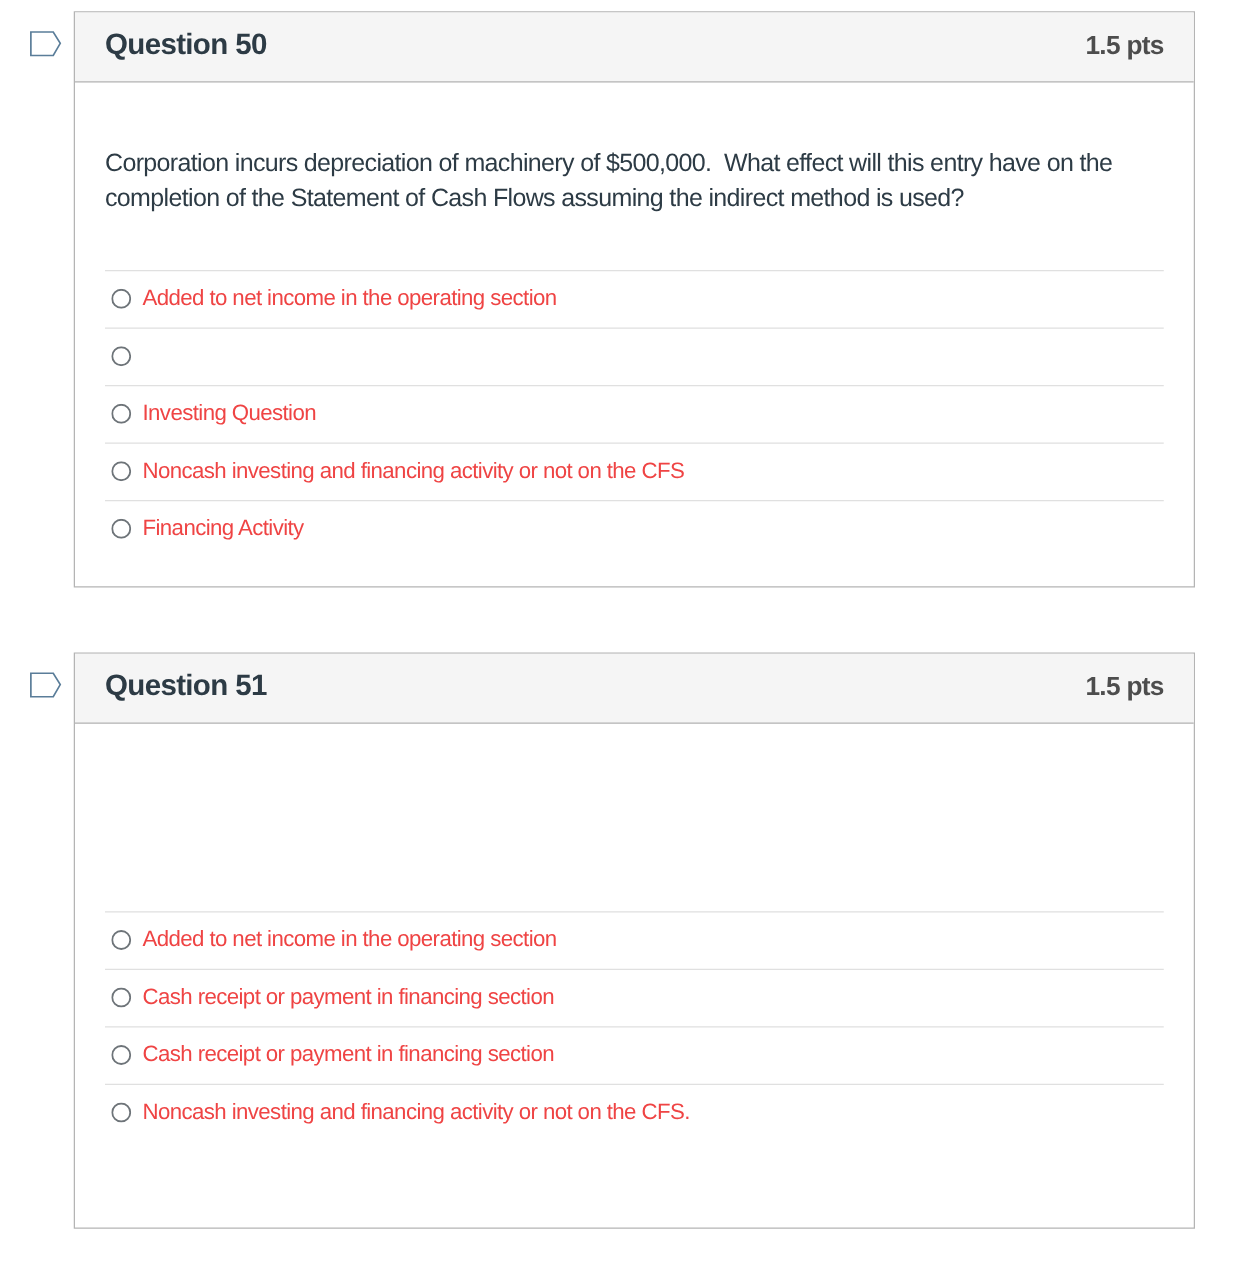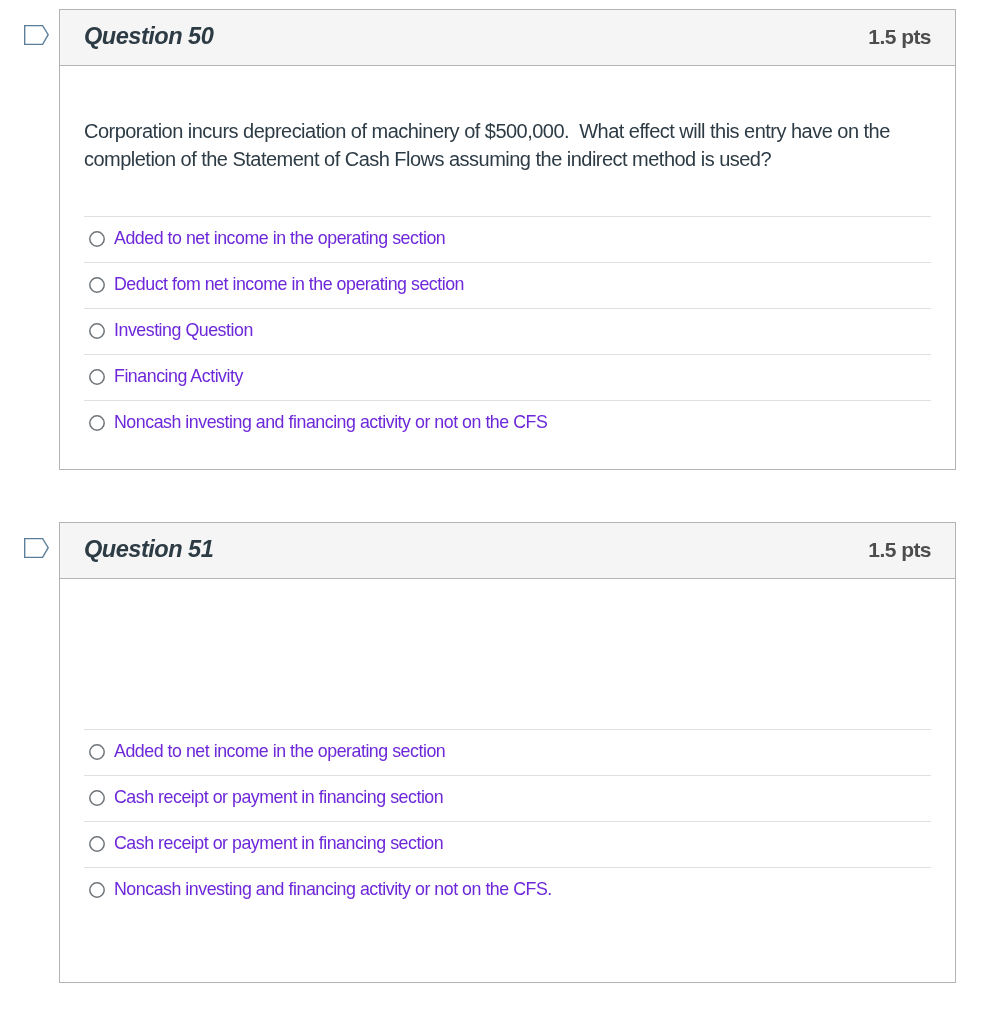--- a/index.html
+++ b/index.html
@@ -56,21 +56,20 @@
     box-sizing: border-box;
   }
   .q-name {
     font-size: 23.6px;
     letter-spacing: -0.52px;
     font-weight: bold;
     color: #2d3b45;
     position: relative;
     top: -1px;
     white-space: nowrap;
-    font-style: italic;
   }
   .q-points {
     font-size: 21px;
     letter-spacing: -0.55px;
     font-weight: bold;
     color: #4d4d4d;
     position: relative;
     top: -1px;
     white-space: nowrap;
   }
@@ -107,21 +106,21 @@
     height: 16px;
     flex: 0 0 auto;
     margin-left: 5px;
     display: block;
     position: relative;
     top: -1px;
   }
   .answer-text {
     font-size: 17.8px;
     letter-spacing: -0.47px;
-    color: #6d28d9;
+    color: #ef4444;
     margin-left: 9px;
     position: relative;
     top: -1px;
     white-space: nowrap;
   }
 </style>
 </head>
 <body>
 
 <div class="page">
@@ -141,39 +140,38 @@
           <div class="answer">
             <svg class="radio" viewBox="0 0 16 16">
                 <circle cx="8" cy="8" r="7.2" fill="#ffffff" stroke="#6e7479" stroke-width="1.5"></circle>
               </svg>
             <span class="answer-text">Added to net income in the operating section</span>
           </div>
           <div class="answer">
             <svg class="radio" viewBox="0 0 16 16">
                 <circle cx="8" cy="8" r="7.2" fill="#ffffff" stroke="#6e7479" stroke-width="1.5"></circle>
               </svg>
-            <span class="answer-text">Deduct fom net income in the operating section</span>
           </div>
           <div class="answer">
             <svg class="radio" viewBox="0 0 16 16">
                 <circle cx="8" cy="8" r="7.2" fill="#ffffff" stroke="#6e7479" stroke-width="1.5"></circle>
               </svg>
             <span class="answer-text">Investing Question</span>
           </div>
           <div class="answer">
             <svg class="radio" viewBox="0 0 16 16">
                 <circle cx="8" cy="8" r="7.2" fill="#ffffff" stroke="#6e7479" stroke-width="1.5"></circle>
               </svg>
+            <span class="answer-text">Noncash investing and financing activity or not on the CFS</span>
+          </div>
+          <div class="answer">
+            <svg class="radio" viewBox="0 0 16 16">
+                <circle cx="8" cy="8" r="7.2" fill="#ffffff" stroke="#6e7479" stroke-width="1.5"></circle>
+              </svg>
             <span class="answer-text">Financing Activity</span>
-          </div>
-          <div class="answer">
-            <svg class="radio" viewBox="0 0 16 16">
-                <circle cx="8" cy="8" r="7.2" fill="#ffffff" stroke="#6e7479" stroke-width="1.5"></circle>
-              </svg>
-            <span class="answer-text">Noncash investing and financing activity or not on the CFS</span>
           </div>
         </div>
       </div>
     </div>
   </div>
 
   <div class="question-block" style="top:513px">
     <svg class="flag-icon" viewBox="0 0 25 20">
       <path d="M0.7 0.6 H18.6 L24.2 9.7 L18.6 19.4 H0.7 Z" fill="none" stroke="#5a7d99" stroke-width="1.35" stroke-linejoin="miter"></path>
     </svg>

